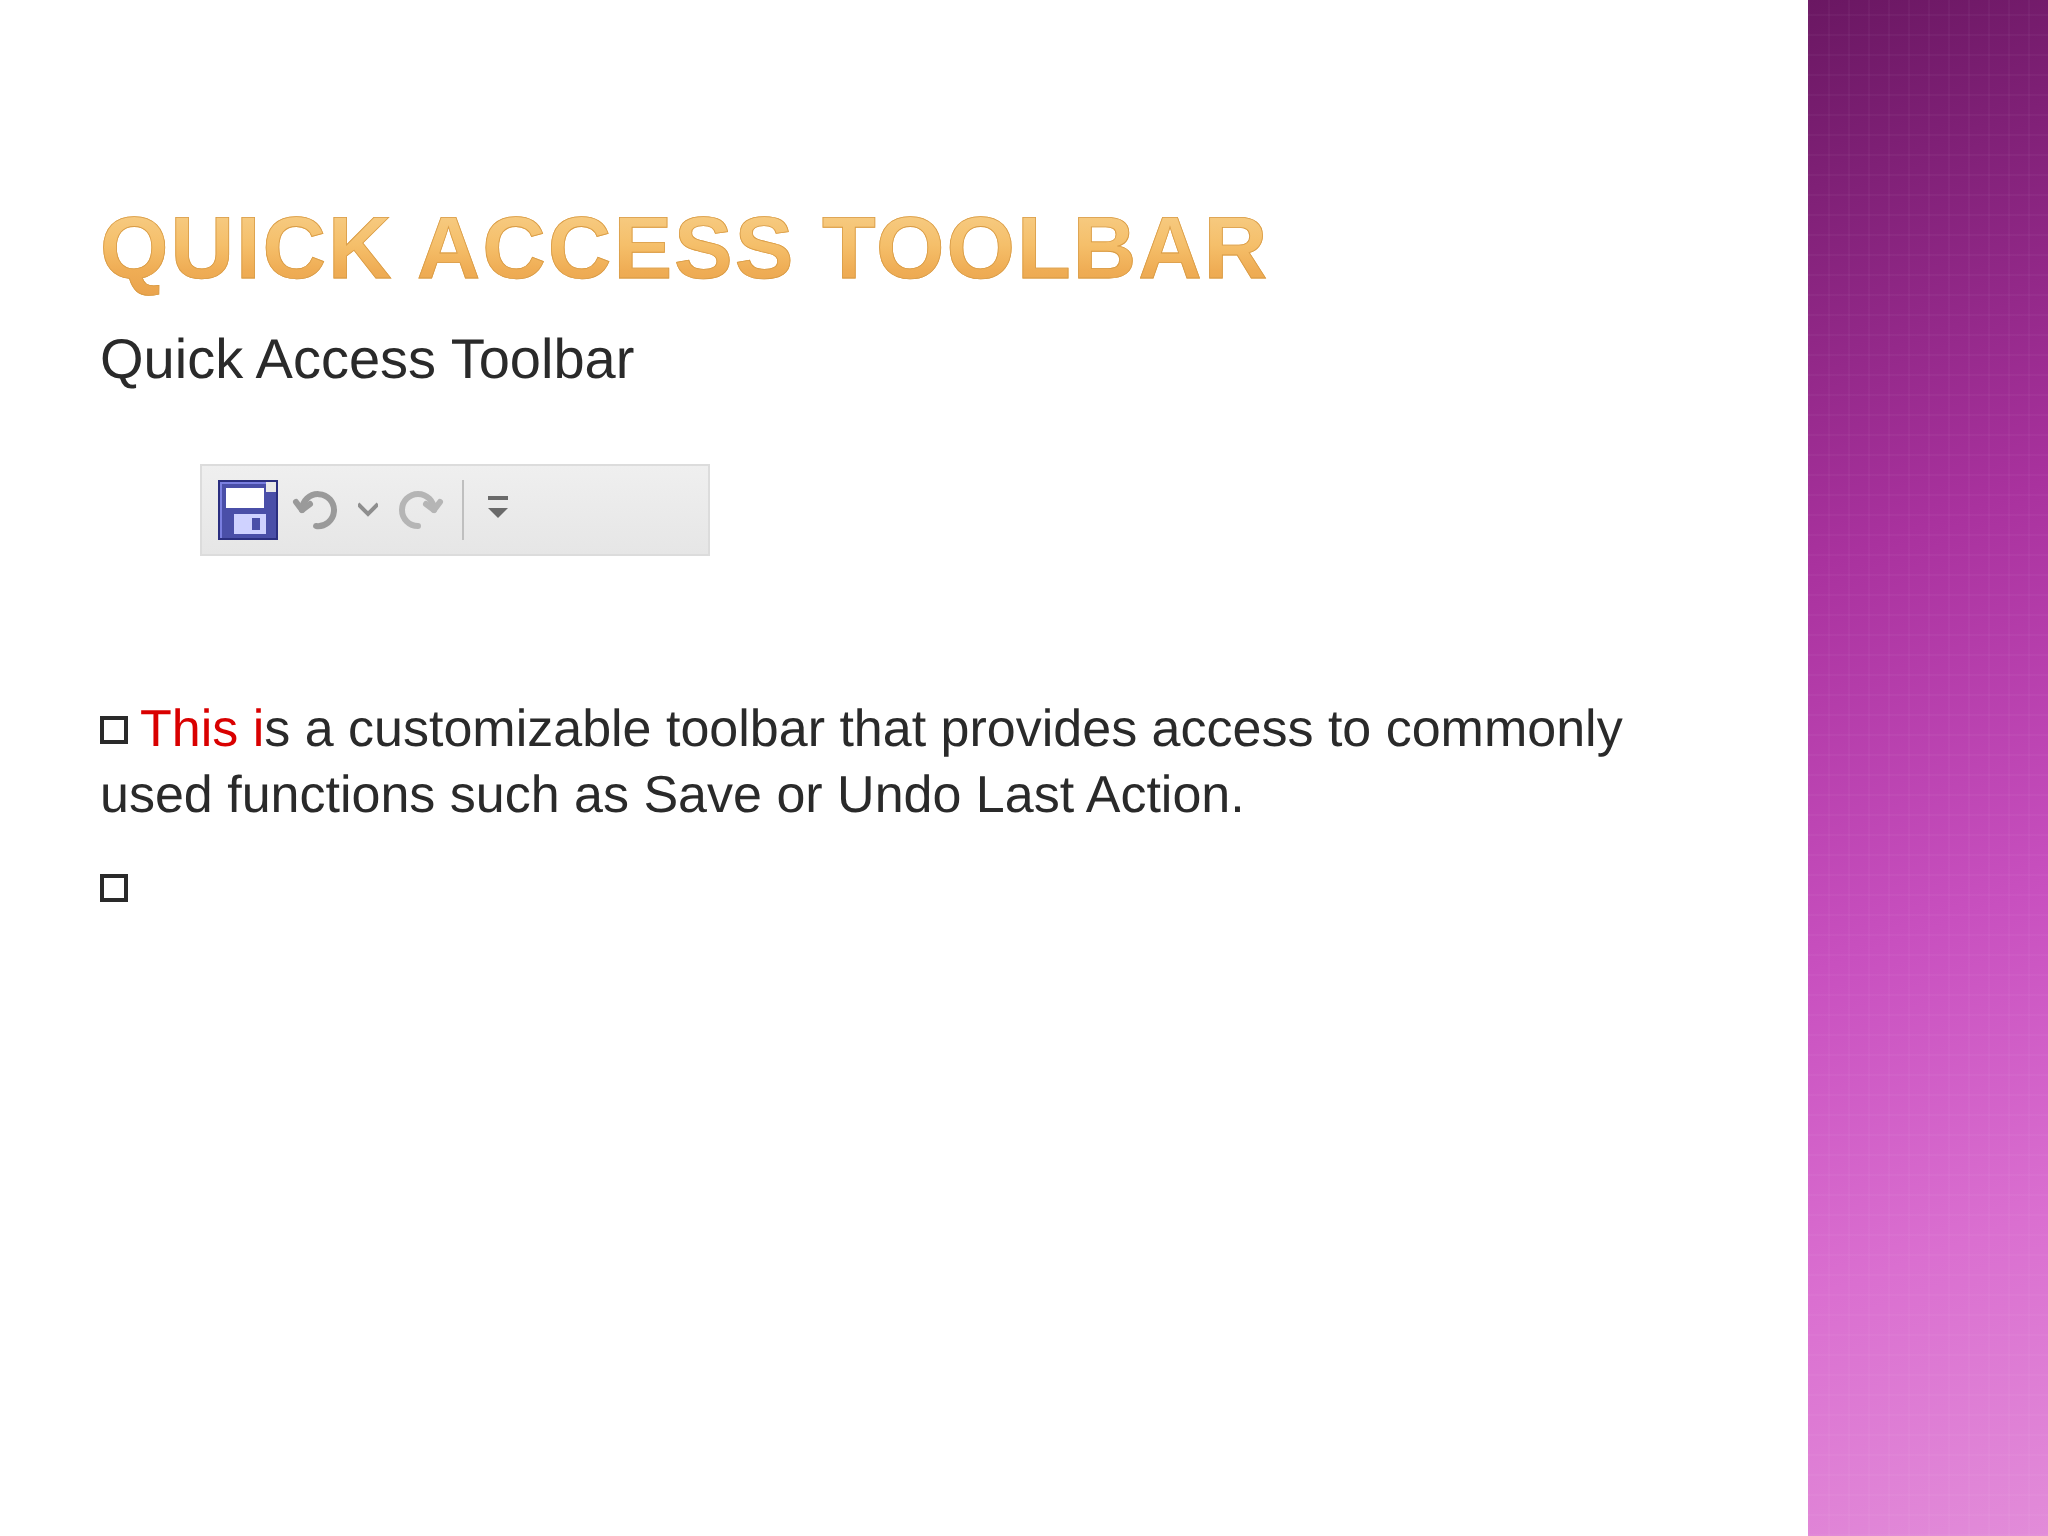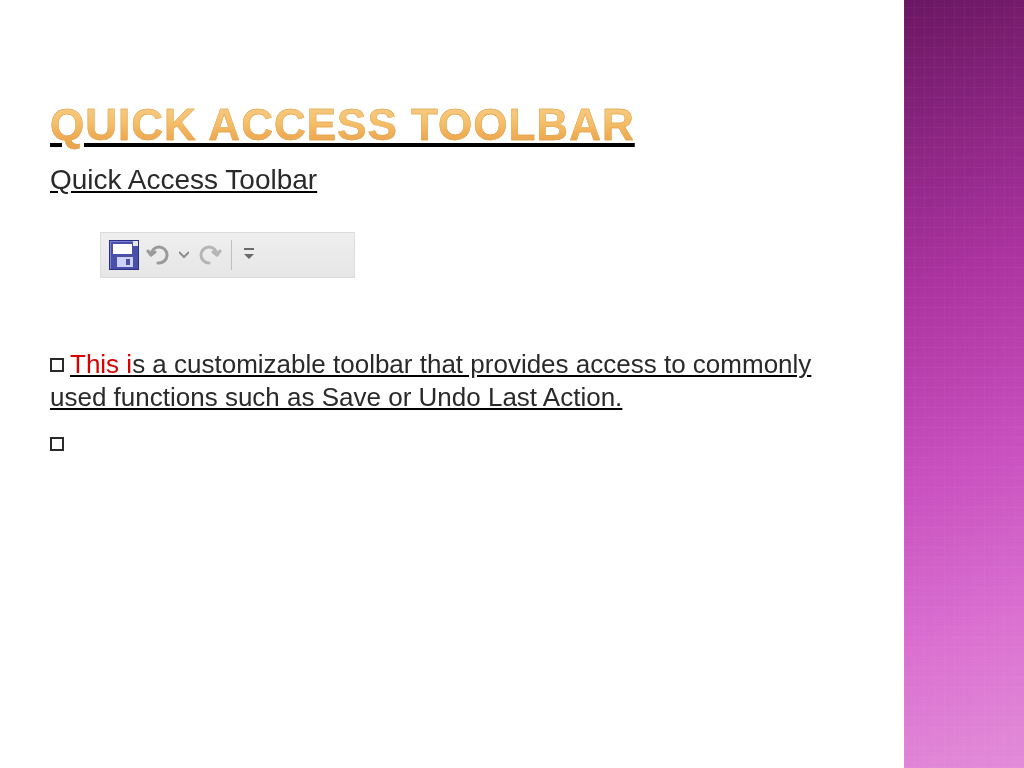--- a/index.html
+++ b/index.html
@@ -23,21 +23,20 @@
     position:absolute; inset:0;
     background-image: repeating-linear-gradient(0deg, rgba(255,255,255,0.03) 0 1px, transparent 1px 10px),
                       repeating-linear-gradient(90deg, rgba(255,255,255,0.03) 0 1px, transparent 1px 10px);
   }
 
   .content {
     position: absolute;
     top: 0; left: 0;
     width: 900px; height: 768px;
     padding: 100px 40px 0 50px;
-    text-decoration: underline;
   }
 
   .slide-title {
     font-size: 44px;
     font-weight: 600;
     letter-spacing: 1px;
     text-transform: uppercase;
     background: linear-gradient(180deg, #f7d08c 0%, #f5bf6a 45%, #efad55 70%, #e9a24c 100%);
     -webkit-background-clip: text;
     background-clip: text;

